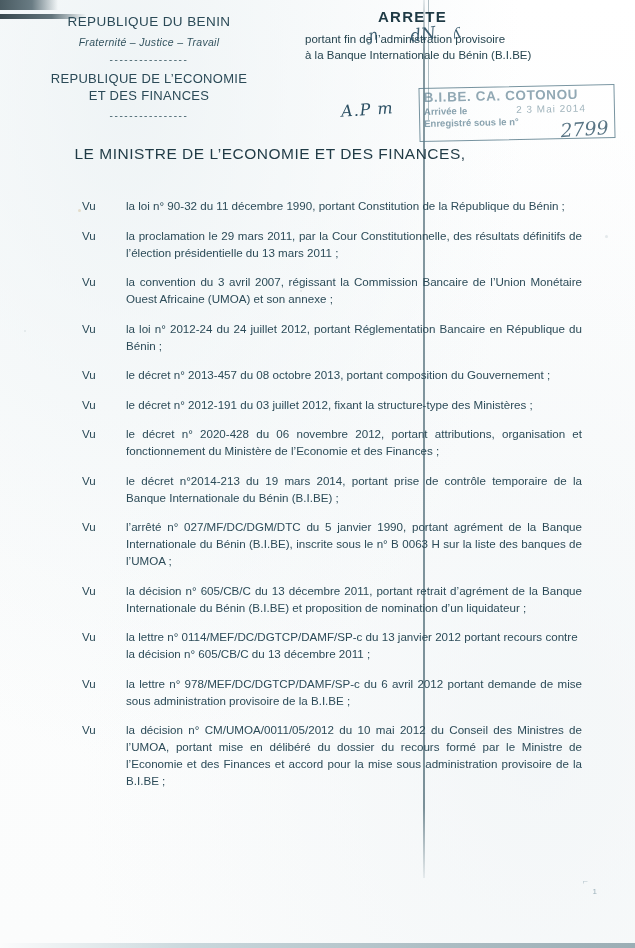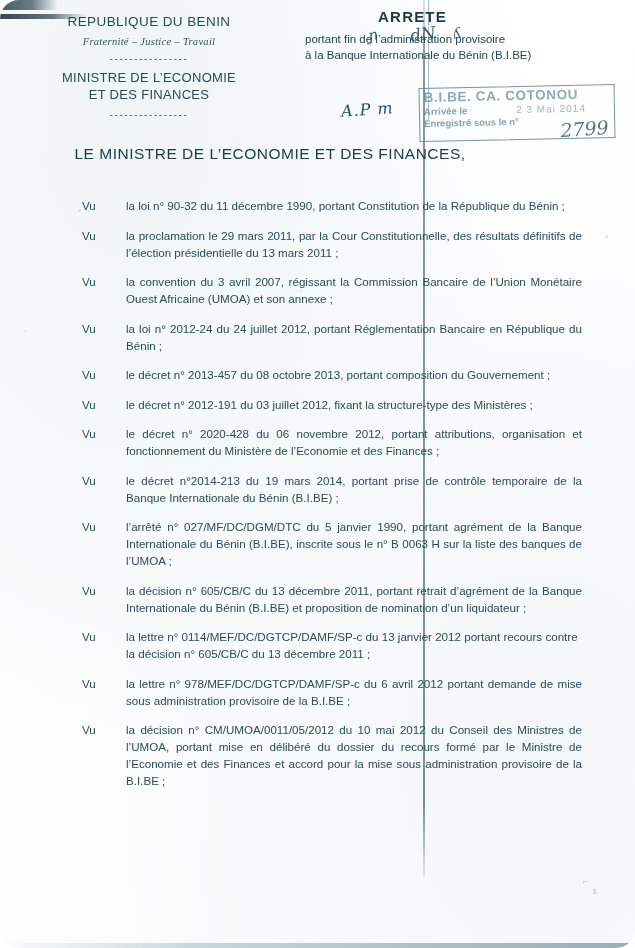--- a/index.html
+++ b/index.html
@@ -10,21 +10,20 @@
   }
   .page {
     position: relative;
     width: 635px;
     height: 948px;
     margin: 0;
     background: #fdfdfb;
     overflow: hidden;
     font-family: "Liberation Sans", sans-serif;
     color: #2c4b58;
-    border-radius: 19px;
   }
   
   .paper-tint {
     position: absolute;
     inset: 0;
     background:
       radial-gradient(ellipse at 20% 10%, rgba(236,242,244,0.85) 0%, rgba(255,255,255,0) 55%),
       radial-gradient(ellipse at 85% 80%, rgba(240,244,246,0.7) 0%, rgba(255,255,255,0) 60%),
       linear-gradient(180deg, #ffffff 0%, #fcfdfd 40%, #fbfcfc 100%);
     pointer-events: none;
@@ -73,21 +72,21 @@
   }
   .country {
     font-size: 13.5px;
     letter-spacing: .4px;
     font-weight: 400;
     color: #2b4a57;
     white-space: nowrap;
   }
   .motto {
     margin-top: 7px;
-    font-family: Liberation Serif, serif;
+    font-family: Liberation Sans, sans-serif;
     font-style: italic;
     font-size: 10.5px;
     letter-spacing: .3px;
     color: #33535f;
   }
   .dashes {
     margin-top: 6px;
     font-size: 10px;
     letter-spacing: 1.6px;
     color: #47646f;
@@ -275,21 +274,21 @@
   <div class="speck" style="left:78px;top:209px;width:3px;height:3px;background:#d8c9a8;"></div>
   <div class="speck" style="left:605px;top:235px;width:3px;height:3px;"></div>
   <div class="speck" style="left:24px;top:330px;width:2px;height:2px;"></div>
   <div class="speck" style="left:300px;top:290px;width:2px;height:2px;"></div>
 
   <div class="hdr-left">
     <div class="country">REPUBLIQUE DU BENIN</div>
     <div class="motto">Fraternité – Justice – Travail</div>
     <div class="dashes">----------------</div>
     <div class="ministry">
-      <div>MINISTRE DE L’ECONOMIE</div>
+      <div>REPUBLIQUE DE L’ECONOMIE</div>
       <div>ET DES FINANCES</div>
     </div>
     <div class="dashes">----------------</div>
   </div>
 
   <div class="hdr-right">
     <div class="arrete-title">ARRETE</div>
     <div class="obj-line">
       <span class="l2">portant fin de l’administration  provisoire</span>
       <span class="l2">à la  Banque Internationale du Bénin (B.I.BE)</span>

